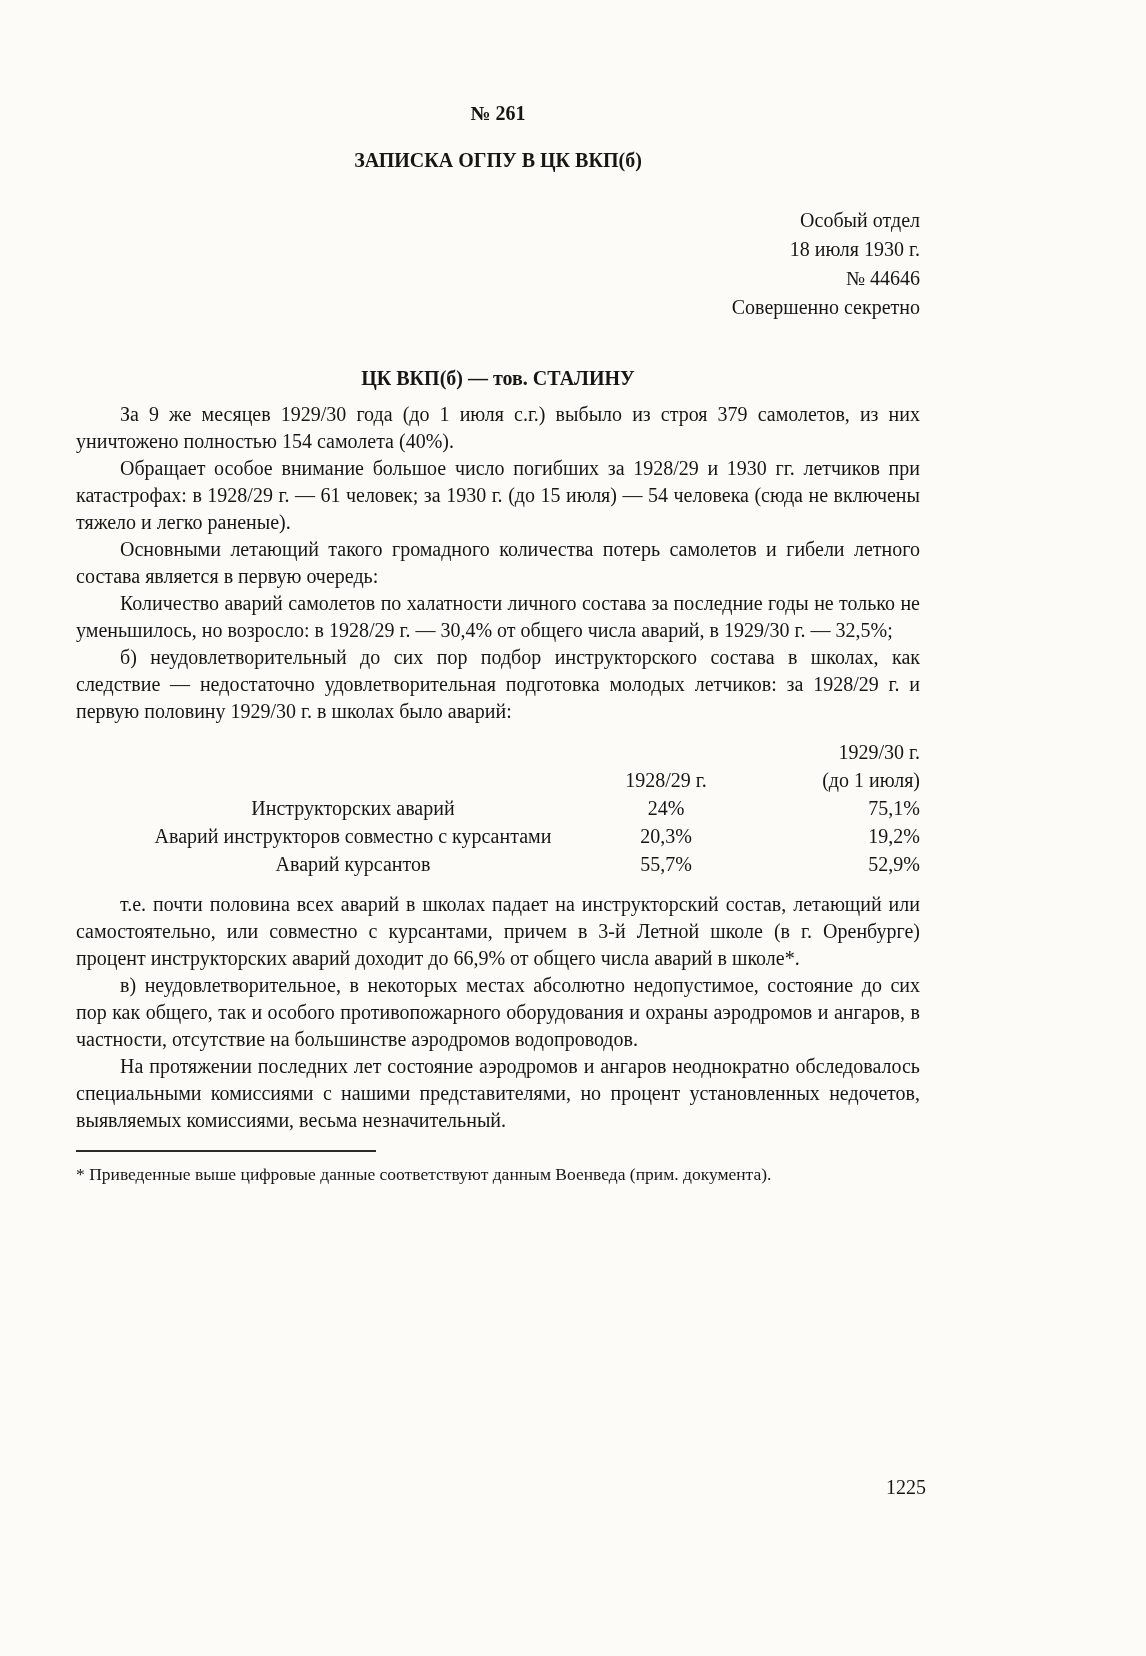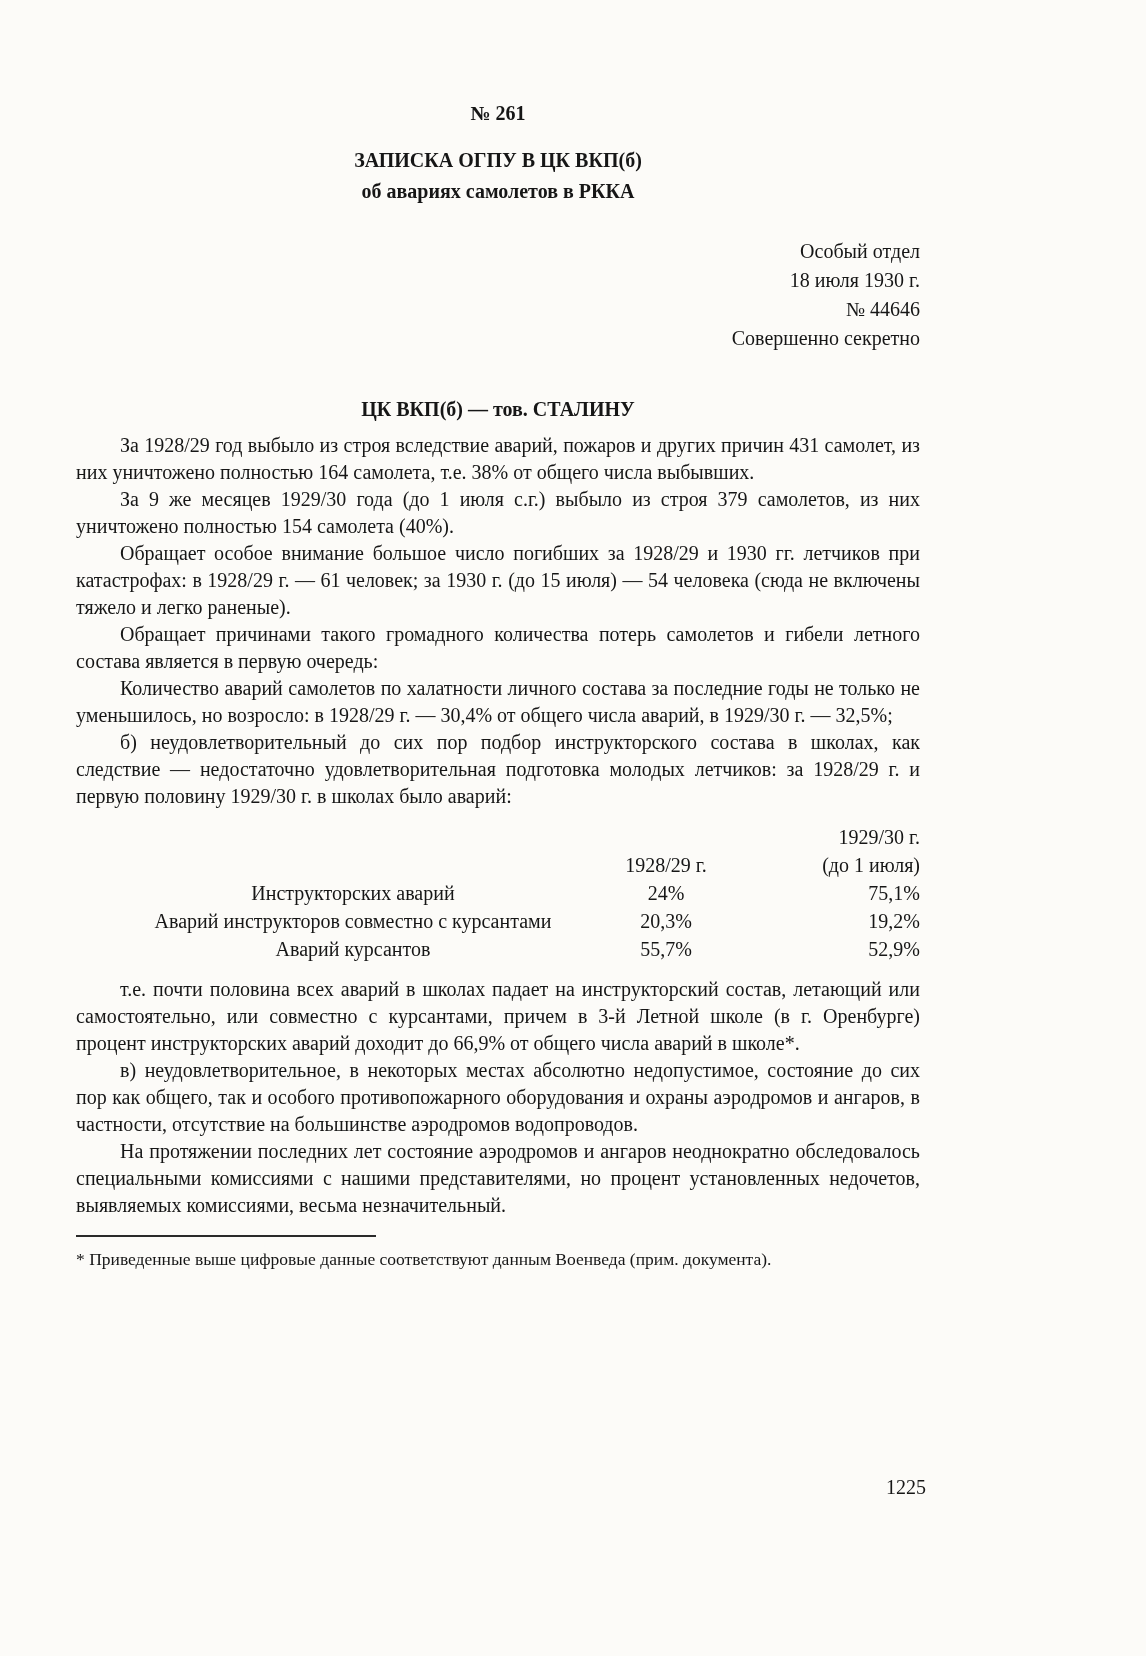--- a/index.html
+++ b/index.html
@@ -90,36 +90,34 @@
 </head>
 <body>
 
 <div class="sheet">
   <div class="content">
 
     <div class="doc-number">№ 261</div>
 
     <div class="doc-title">
       <div>ЗАПИСКА ОГПУ В ЦК ВКП(б)</div>
-      <div>об авариях самолетов в РККА</div>
     </div>
 
     <div class="meta-block">
       <div>Особый отдел</div>
       <div>18 июля 1930 г.</div>
       <div>№ 44646</div>
       <div>Совершенно секретно</div>
     </div>
 
     <div class="addressee">ЦК ВКП(б) — тов. СТАЛИНУ</div>
 
-    <p class="para">За 1928/29 год выбыло из строя вследствие аварий, пожаров и других причин 431 самолет, из них уничтожено полностью 164 самолета, т.е. 38% от общего числа выбывших.</p>
     <p class="para">За 9 же месяцев 1929/30 года (до 1 июля с.г.) выбыло из строя 379 самолетов, из них уничтожено полностью 154 самолета (40%).</p>
     <p class="para">Обращает особое внимание большое число погибших за 1928/29 и 1930 гг. летчиков при катастрофах: в 1928/29 г. — 61 человек; за 1930 г. (до 15 июля) — 54 человека (сюда не включены тяжело и легко раненые).</p>
-    <p class="para">Обращает причинами такого громадного количества потерь самолетов и гибели летного состава является в первую очередь:</p>
+    <p class="para">Основными летающий такого громадного количества потерь самолетов и гибели летного состава является в первую очередь:</p>
     <p class="para">Количество аварий самолетов по халатности личного состава за последние годы не только не уменьшилось, но возросло: в 1928/29 г. — 30,4% от общего числа аварий, в 1929/30 г. — 32,5%;</p>
     <p class="para">б) неудовлетворительный до сих пор подбор инструкторского состава в школах, как следствие — недостаточно удовлетворительная подготовка молодых летчиков: за 1928/29 г. и первую половину 1929/30 г. в школах было аварий:</p>
 
     <table class="stats">
       <thead>
         <tr>
           <th class="lbl"></th>
           <th class="c1">1928/29 г.</th>
           <th class="c2">
             <span>1929/30 г.</span><br>

